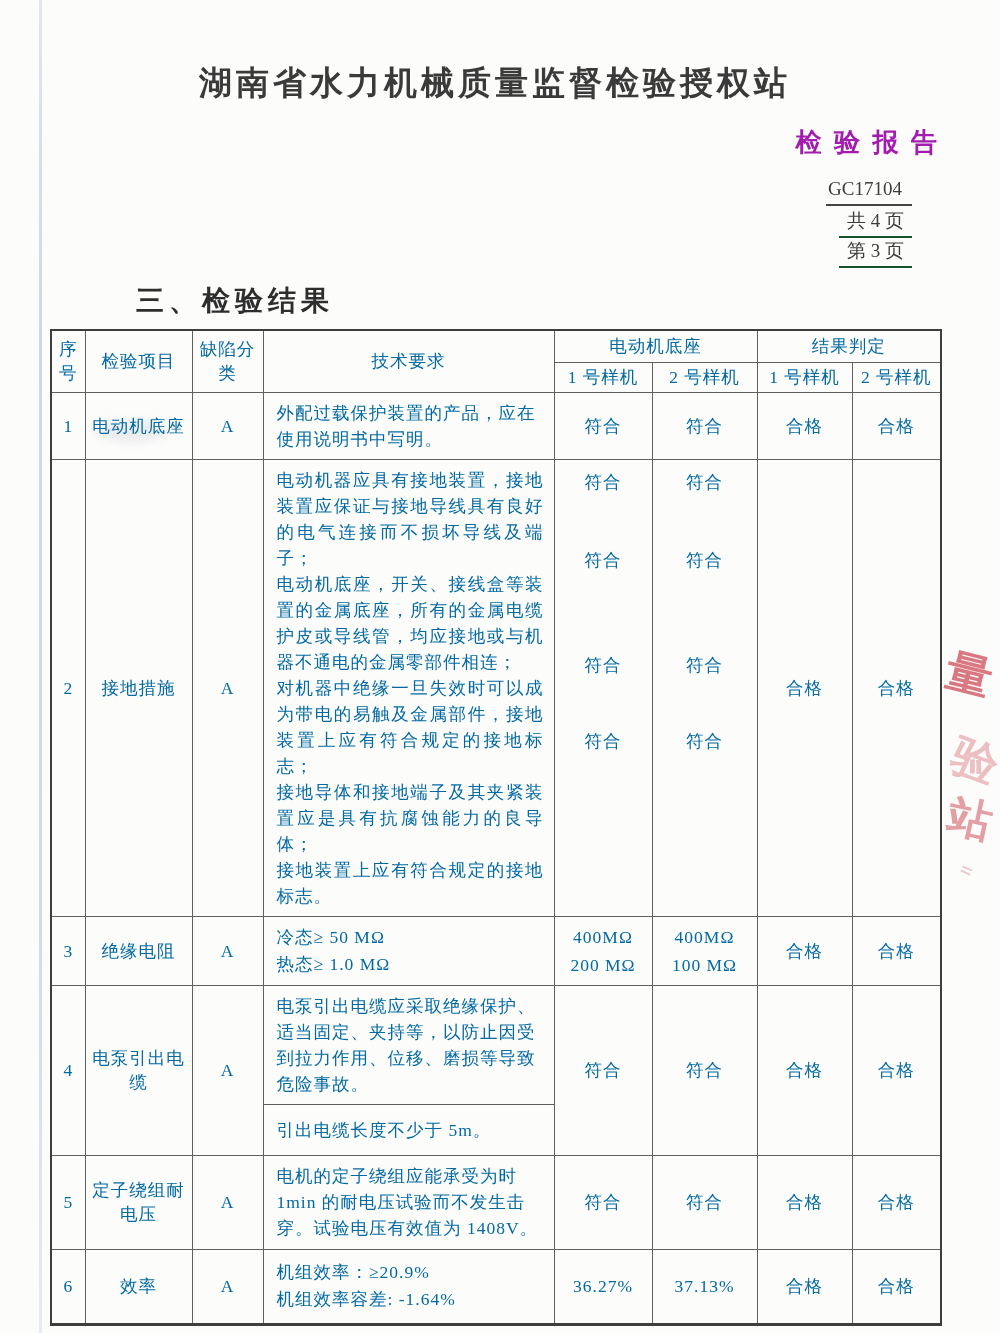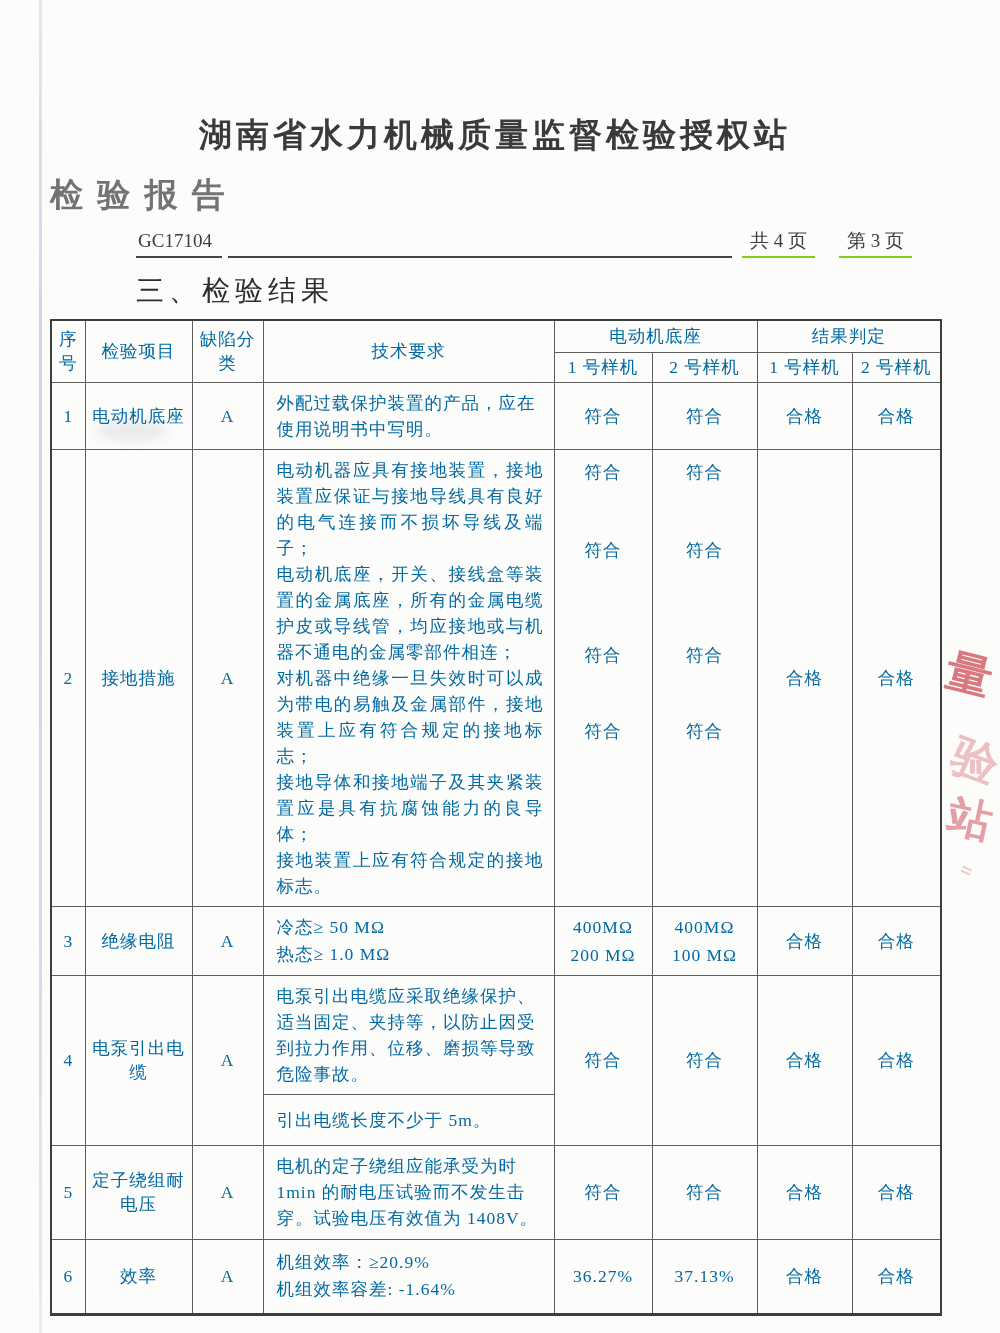--- a/index.html
+++ b/index.html
@@ -15,44 +15,44 @@
   
   .scan-edge {
     position: absolute; left: 39px; top: 0; width: 3px; height: 1333px;
     background: linear-gradient(180deg, #dde2ee 0%, #c7cfe3 25%, #ccd3e6 70%, #e3e7f1 100%);
     opacity: 0.85;
   }
   .ghost-smudge {
     position: absolute; left: 96px; top: 420px; width: 72px; height: 22px;
     background: #a7abb5; opacity: 0.20; filter: blur(5px); border-radius: 50%;
   }
-  .content { position: absolute; left: 50px; top: 0; width: 890px; padding-top: 112px; }
+  .content { position: absolute; left: 50px; top: 0; width: 890px; padding-top: 60px; }
   .org-title {
     margin: 0; text-align: center;
     font-size: 33px; font-weight: bold; letter-spacing: 4px; color: #3a3a3a;
     line-height: 46px;
   }
   .report-title {
-    margin: 16px 0 0; text-align: left;
-    font-size: 33px; font-weight: bold; letter-spacing: 3px; color: #737373;
+    margin: 16px 0 0; text-align: right;
+    font-size: 26px; font-weight: bold; letter-spacing: 3px; color: #a21caf;
     line-height: 42px;
   }
   .refline {
     display: flex; align-items: flex-end;
     margin: 12px 0 0 86px; width: 776px;
-    font-size: 19px; color: #3c3c3c; line-height: 26px;
+    font-size: 19px; color: #3c3c3c; line-height: 26px; flex-direction: column;
   }
   .refno { border-bottom: 2px solid #454545; padding: 0 10px 2px 2px; }
   .ref-fill { flex: 1; border-bottom: 2px solid #454545; margin: 0 10px 0 6px; height: 26px; }
-  .pgs, .pgc { border-bottom: 2px solid #84cc16; padding: 0 8px 2px; white-space: nowrap; }
+  .pgs, .pgc { border-bottom: 2px solid #14532d; padding: 0 8px 2px; white-space: nowrap; }
   .pgc { margin-left: 24px; }
   .section-heading {
     margin: 15px 0 0 86px;
     font-family: "Liberation Sans", "DejaVu Sans", sans-serif;
-    font-size: 28px; font-weight: normal; letter-spacing: 5px; color: #2d2d2d;
+    font-size: 28px; font-weight: bold; letter-spacing: 5px; color: #2d2d2d;
     line-height: 36px;
   }
   
   table.results {
     margin-top: 10px;
     border-collapse: collapse; table-layout: fixed; width: 890px;
     border: 2px solid #3e3e3e; border-bottom-width: 3px;
     font-size: 17.5px; color: #0369a1;
   }
   .results th, .results td {

